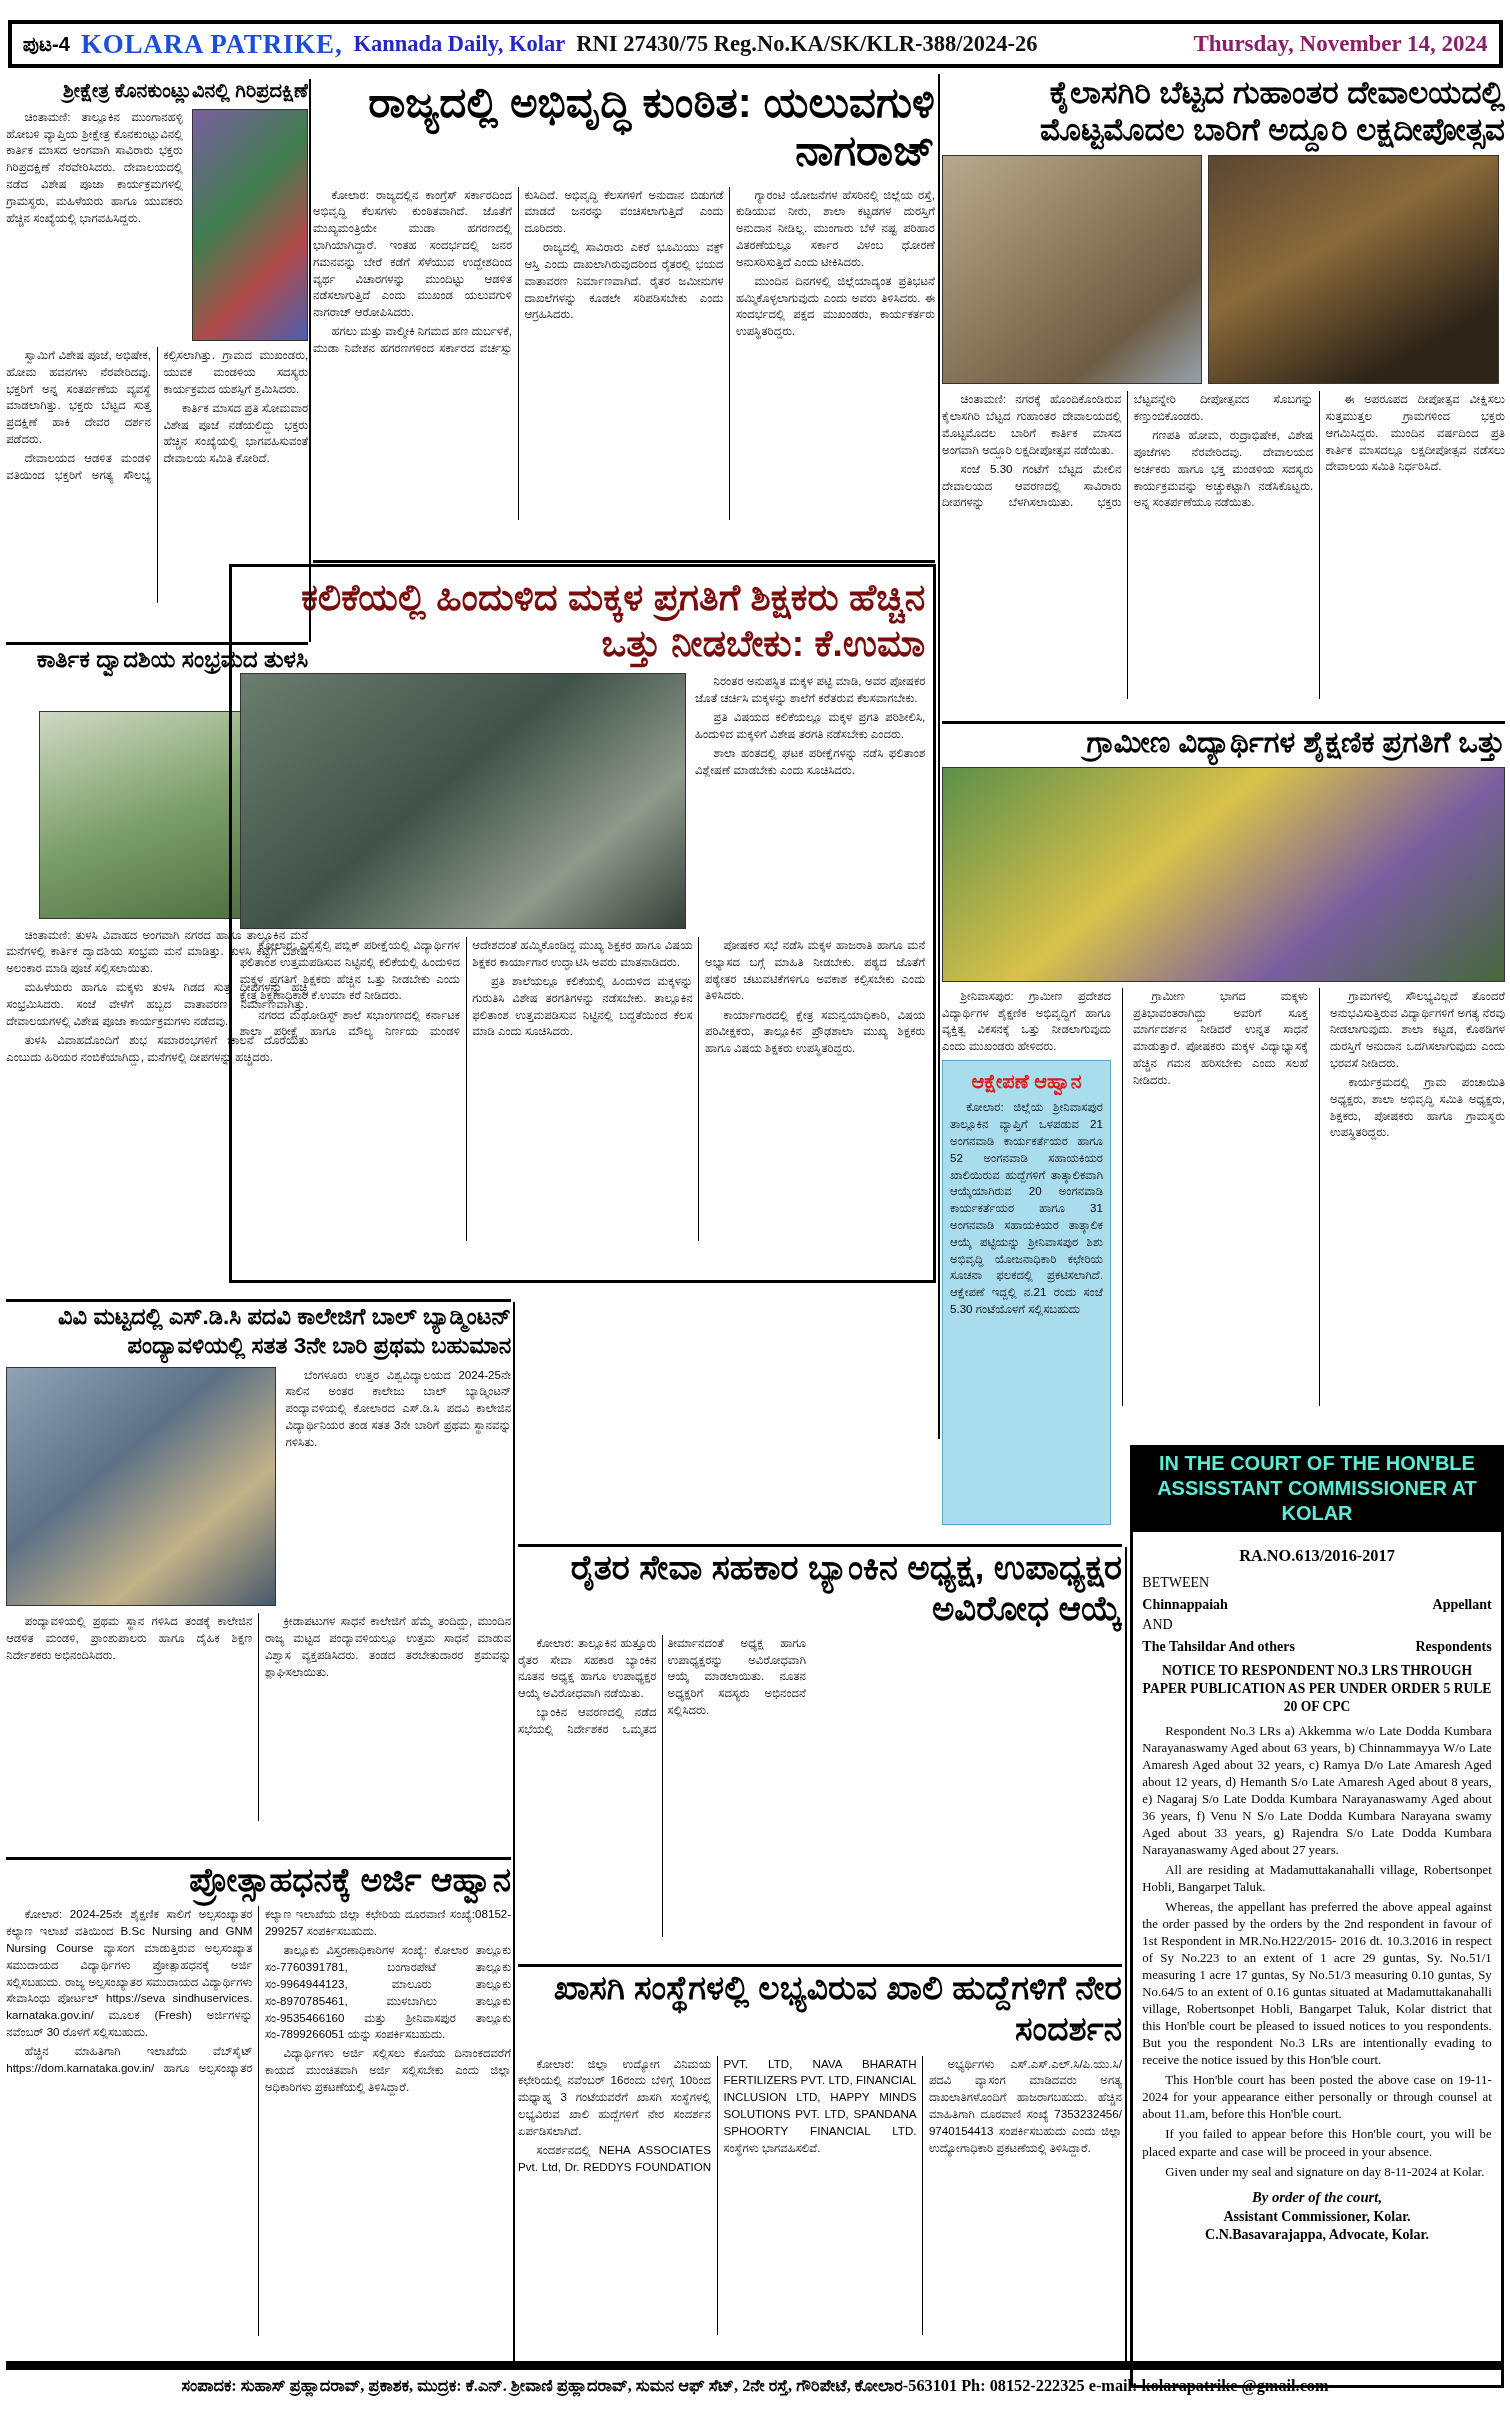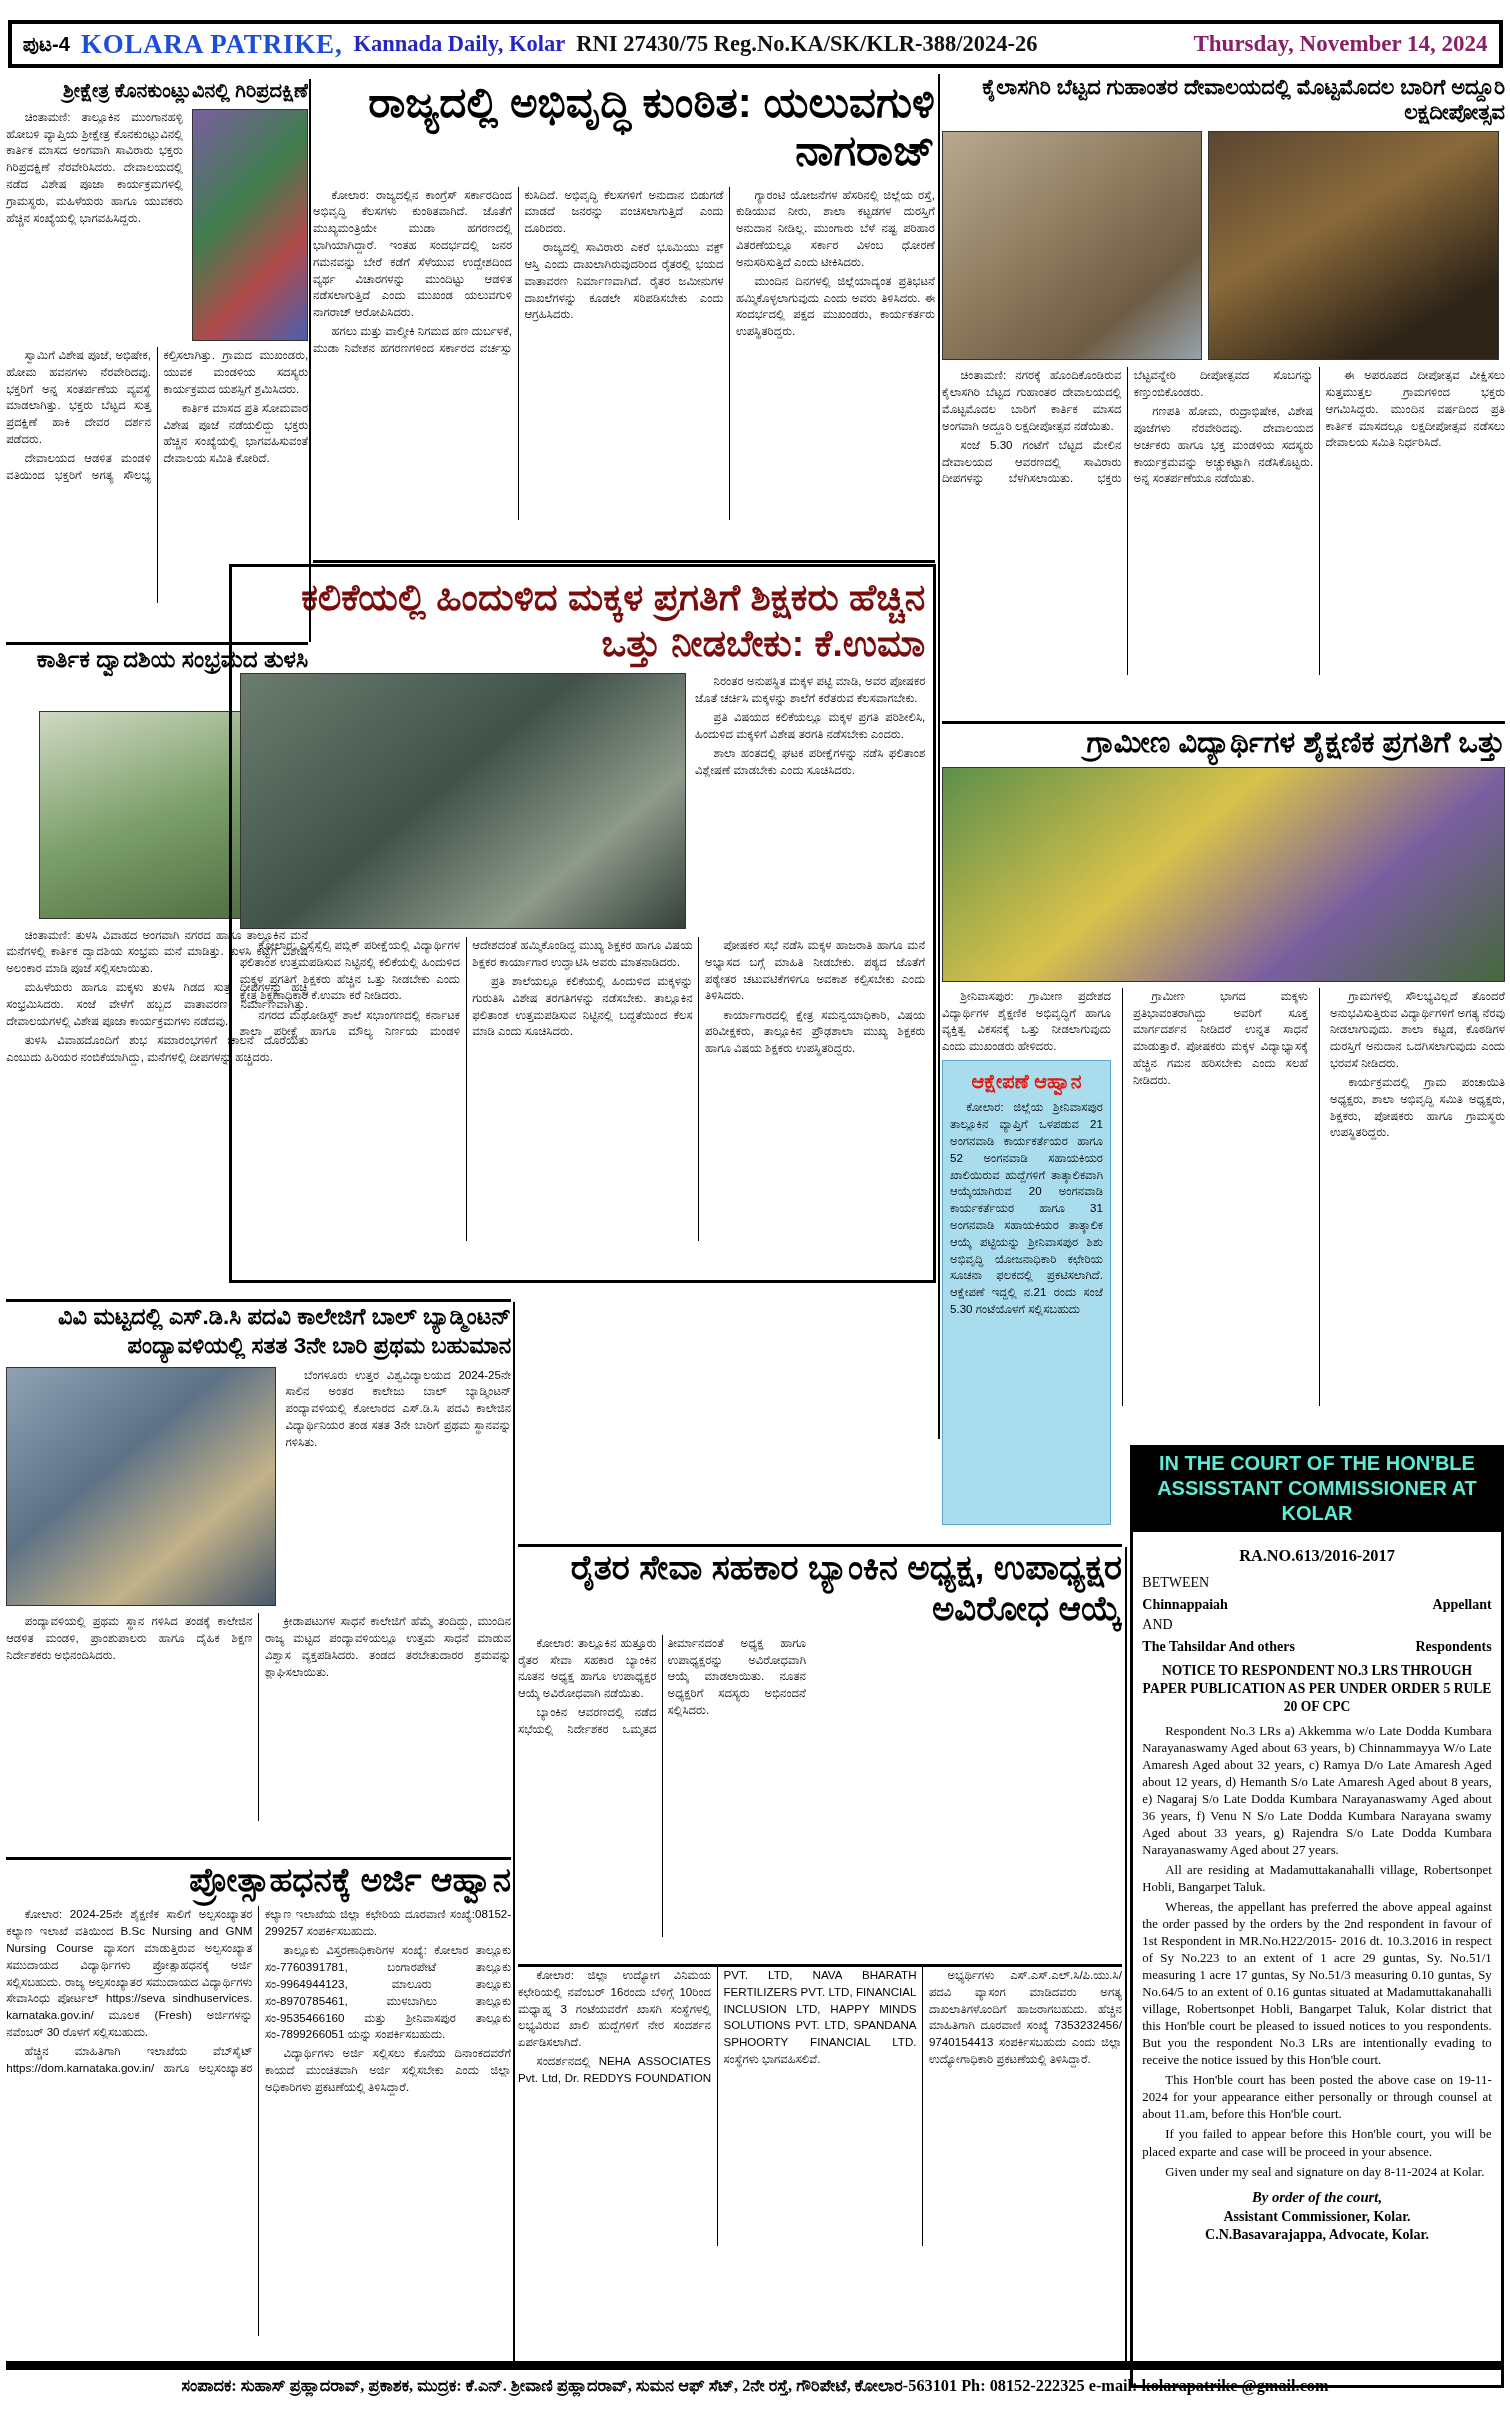--- a/index.html
+++ b/index.html
@@ -49,21 +49,21 @@
   #art-tulsi{left:6.2px;top:645px;width:302px;height:653px;}
   #art-tulsi .headline{font-size:23px;line-height:1.3;}
   #art-tulsi .photo{width:237px;height:208px;margin:3.1px auto 7.7px auto;display:block;}
   #art-tulsi .body-text{height:302px;overflow:hidden;}
 
   #art-abhi{left:313px;top:79px;width:622px;height:477px;}
   #art-abhi .headline{font-size:42px;line-height:1.15;margin-bottom:11px;}
   #art-abhi .cols-3{height:333px;}
 
   #art-kailasa{left:942px;top:74px;width:563px;height:643px;}
-  #art-kailasa .headline{font-size:21px;line-height:1.2;}
+  #art-kailasa .headline{font-size:31px;line-height:1.2;}
   #art-kailasa .photos{display:flex;gap:6.2px;margin:3.1px 0 7.7px 0;}
   #art-kailasa .ph-hill{width:260px;height:229px;}
   #art-kailasa .ph-cave{width:291px;height:229px;}
   #art-kailasa .cols-3{height:308px;}
 
   #art-kalike{left:229px;top:564px;width:707px;height:719px;border:3.1px solid #000;padding:7.7px;}
   #art-kalike .headline{font-size:37px;color:#7a0c0c;line-height:1.25;}
   #art-kalike .ph-class{width:446px;height:256px;flex:0 0 446px;}
   #art-kalike .side{flex:1;height:256px;overflow:hidden;}
   #art-kalike .cols-3{height:304px;margin-top:7.7px;}
@@ -254,20 +254,21 @@
     <h1 class="headline">ರೈತರ ಸೇವಾ ಸಹಕಾರ ಬ್ಯಾಂಕಿನ ಅಧ್ಯಕ್ಷ, ಉಪಾಧ್ಯಕ್ಷರ ಅವಿರೋಧ ಆಯ್ಕೆ</h1>
     <div class="row">
       <div class="left-body body-text">
           <p>ಕೋಲಾರ: ತಾಲ್ಲೂಕಿನ ಹುತ್ತೂರು ರೈತರ ಸೇವಾ ಸಹಕಾರ ಬ್ಯಾಂಕಿನ ನೂತನ ಅಧ್ಯಕ್ಷ ಹಾಗೂ ಉಪಾಧ್ಯಕ್ಷರ ಆಯ್ಕೆ ಅವಿರೋಧವಾಗಿ ನಡೆಯಿತು.</p>
           <p>ಬ್ಯಾಂಕಿನ ಆವರಣದಲ್ಲಿ ನಡೆದ ಸಭೆಯಲ್ಲಿ ನಿರ್ದೇಶಕರ ಒಮ್ಮತದ ತೀರ್ಮಾನದಂತೆ ಅಧ್ಯಕ್ಷ ಹಾಗೂ ಉಪಾಧ್ಯಕ್ಷರನ್ನು ಅವಿರೋಧವಾಗಿ ಆಯ್ಕೆ ಮಾಡಲಾಯಿತು. ನೂತನ ಅಧ್ಯಕ್ಷರಿಗೆ ಸದಸ್ಯರು ಅಭಿನಂದನೆ ಸಲ್ಲಿಸಿದರು.</p>
         </div>
     </div>
   </section>
 
   <section class="article" id="art-khasagi">
+    <h1 class="headline">ಖಾಸಗಿ ಸಂಸ್ಥೆಗಳಲ್ಲಿ ಲಭ್ಯವಿರುವ ಖಾಲಿ ಹುದ್ದೆಗಳಿಗೆ ನೇರ ಸಂದರ್ಶನ</h1>
     <div class="body-text cols-3">
         <p>ಕೋಲಾರ: ಜಿಲ್ಲಾ ಉದ್ಯೋಗ ವಿನಿಮಯ ಕಛೇರಿಯಲ್ಲಿ ನವೆಂಬರ್ 16ರಂದು ಬೆಳಿಗ್ಗೆ 10ರಿಂದ ಮಧ್ಯಾಹ್ನ 3 ಗಂಟೆಯವರೆಗೆ ಖಾಸಗಿ ಸಂಸ್ಥೆಗಳಲ್ಲಿ ಲಭ್ಯವಿರುವ ಖಾಲಿ ಹುದ್ದೆಗಳಿಗೆ ನೇರ ಸಂದರ್ಶನ ಏರ್ಪಡಿಸಲಾಗಿದೆ.</p>
         <p>ಸಂದರ್ಶನದಲ್ಲಿ NEHA ASSOCIATES Pvt. Ltd, Dr. REDDYS FOUNDATION PVT. LTD, NAVA BHARATH FERTILIZERS PVT. LTD, FINANCIAL INCLUSION LTD, HAPPY MINDS SOLUTIONS PVT. LTD, SPANDANA SPHOORTY FINANCIAL LTD. ಸಂಸ್ಥೆಗಳು ಭಾಗವಹಿಸಲಿವೆ.</p>
         <p>ಅಭ್ಯರ್ಥಿಗಳು ಎಸ್.ಎಸ್.ಎಲ್.ಸಿ/ಪಿ.ಯು.ಸಿ/ ಪದವಿ ವ್ಯಾಸಂಗ ಮಾಡಿದವರು ಅಗತ್ಯ ದಾಖಲಾತಿಗಳೊಂದಿಗೆ ಹಾಜರಾಗಬಹುದು. ಹೆಚ್ಚಿನ ಮಾಹಿತಿಗಾಗಿ ದೂರವಾಣಿ ಸಂಖ್ಯೆ 7353232456/ 9740154413 ಸಂಪರ್ಕಿಸಬಹುದು ಎಂದು ಜಿಲ್ಲಾ ಉದ್ಯೋಗಾಧಿಕಾರಿ ಪ್ರಕಟಣೆಯಲ್ಲಿ ತಿಳಿಸಿದ್ದಾರೆ.</p>
       </div>
   </section>
 
   <section id="legal">
     <div class="lg-head">
       <div>IN THE COURT OF THE HON'BLE</div>

